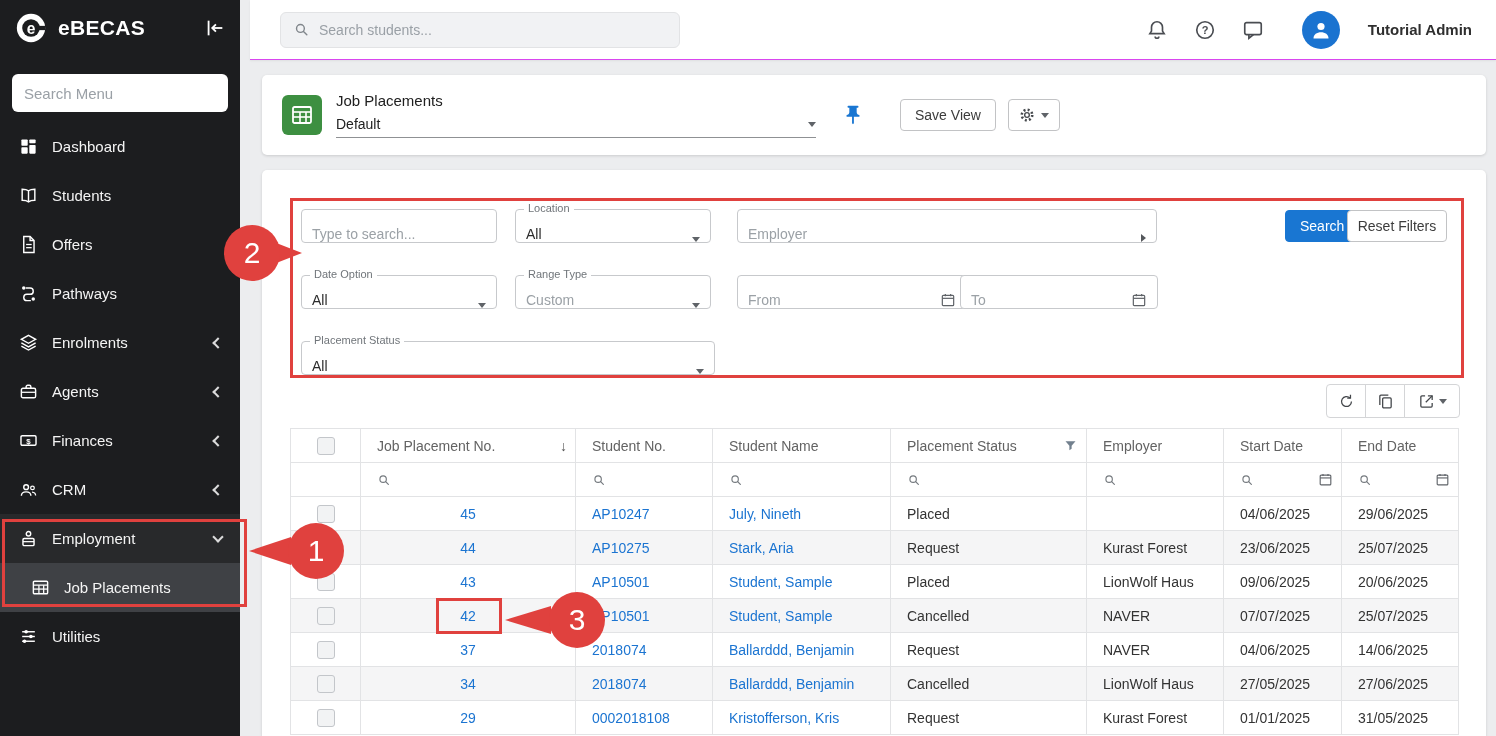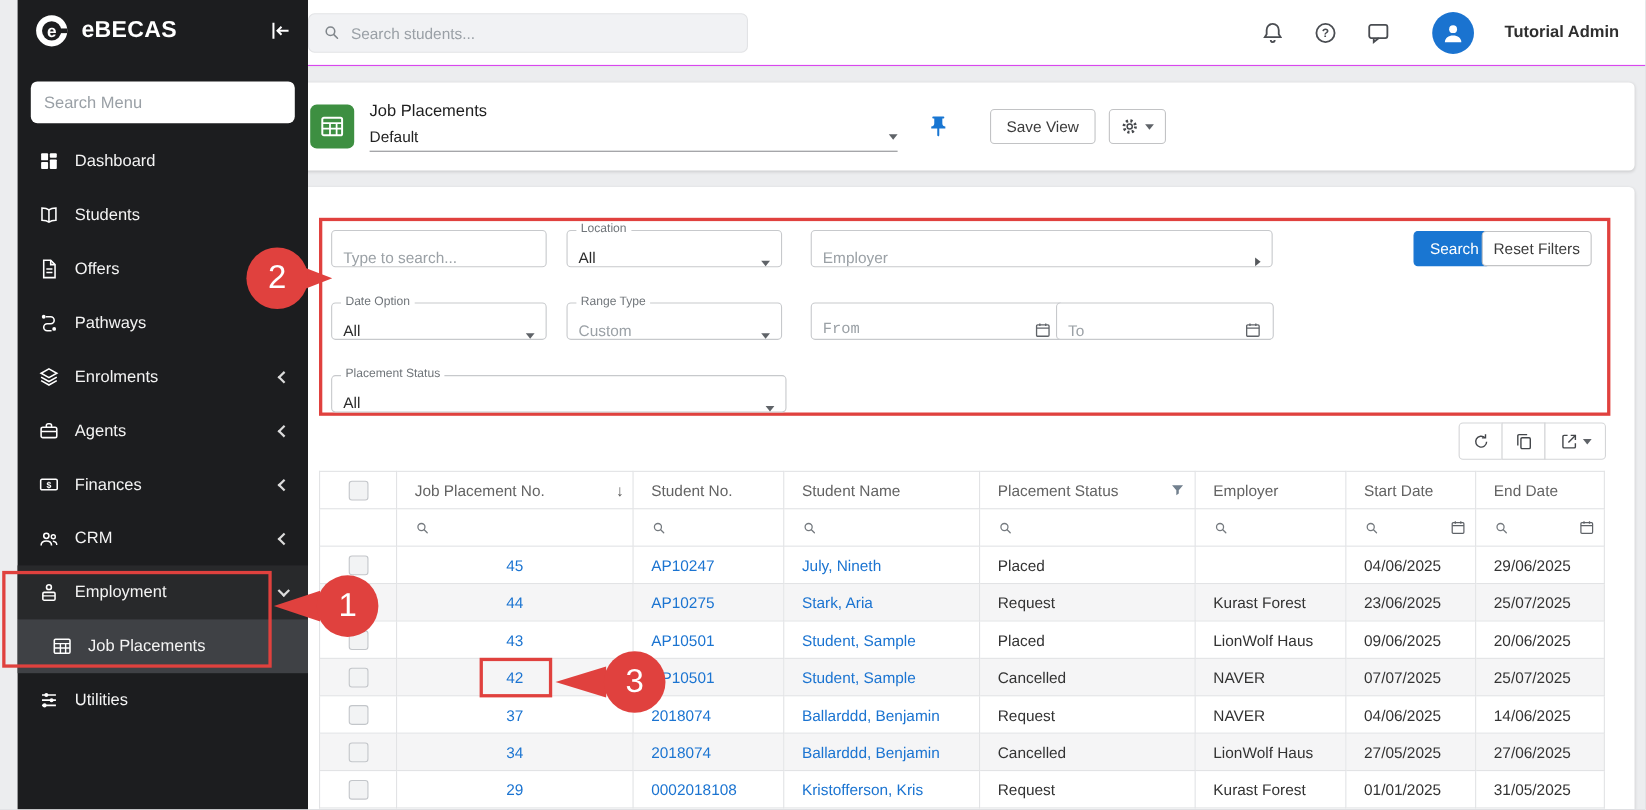--- a/index.html
+++ b/index.html
@@ -6,21 +6,21 @@
   * { margin:0; padding:0; box-sizing:border-box; }
   html,body { background:#d8dadd; }
   .app {
     position:relative; width:1496px; height:736px; overflow:hidden;
     background:#ecedef; font-family:"Liberation Sans","DejaVu Sans",sans-serif;
     font-size:14px; color:#2c2c2c;
   }
   .ic { display:block; }
 
   
-  .sidebar { position:absolute; left:16px; top:0; width:264px; height:736px; background:#1c1d1f; z-index:5; }
+  .sidebar { position:absolute; left:0; top:0; width:240px; height:736px; background:#1c1d1f; z-index:5; }
   .sb-header { height:56px; display:flex; align-items:center; padding:0 14px; gap:10px; }
   .logo-text { color:#fff; font-size:21px; font-weight:700; letter-spacing:.3px; flex:1; }
   .collapse-btn { color:#fff; cursor:pointer; display:flex; }
   .sb-search { margin:18px 12px 10px; }
   .sb-search input { width:100%; height:38px; border:none; border-radius:6px; padding:0 12px; font-size:15px; color:#333; outline:none; font-family:inherit; }
   .sb-search input::placeholder { color:#9aa0a6; }
   .nav-item { height:49px; display:flex; align-items:center; gap:14px; padding:0 18px; color:#f4f4f4; font-size:15px; cursor:pointer; }
   .nav-item .nav-ico { display:flex; width:20px; justify-content:center; color:#fff; }
   .nav-item.emp { background:#28292b; }
   .nav-item.active { background:#3f4145; }
@@ -75,21 +75,21 @@
   .sel-arrow.inline { margin-left:8px; }
   .tri-right { width:0; height:0; border-top:4.5px solid transparent; border-bottom:4.5px solid transparent; border-left:5px solid #55585c; margin-left:auto; }
   .cal { color:#5f6368; margin-left:auto; display:flex; }
   .f-search   { left:8px;   top:8px;   width:196px; }
   .f-location { left:222px; top:8px;   width:196px; }
   .f-employer { left:444px; top:8px;   width:420px; }
   .f-searchbtn{ position:absolute; left:992px;  top:9px; width:70px; }
   .f-resetbtn { position:absolute; left:1054px; top:9px; width:100px; padding:0 8px !important; }
   .f-dateopt  { left:8px;   top:74px;  width:196px; }
   .f-range    { left:222px; top:74px;  width:196px; }
-  .f-from     { left:444px; top:74px;  width:230px;font-family:Liberation Mono, monospace; }
+  .f-from     { left:444px; top:74px;  width:230px; }
   .f-to       { left:667px; top:74px;  width:198px; }
   .f-status   { left:8px;   top:140px; width:414px; }
 
   
   .grid-toolbar { position:absolute; top:214px; right:26px; display:flex; }
   .tbtn { height:34px; width:40px; background:#fff; border:1px solid #d4d5d7; color:#43464a;
           display:flex; align-items:center; justify-content:center; cursor:pointer; margin-left:-1px; gap:4px; }
   .tbtn:first-child { border-radius:4px 0 0 4px; margin-left:0; }
   .tbtn.export { width:56px; border-radius:0 4px 4px 0; }
 

